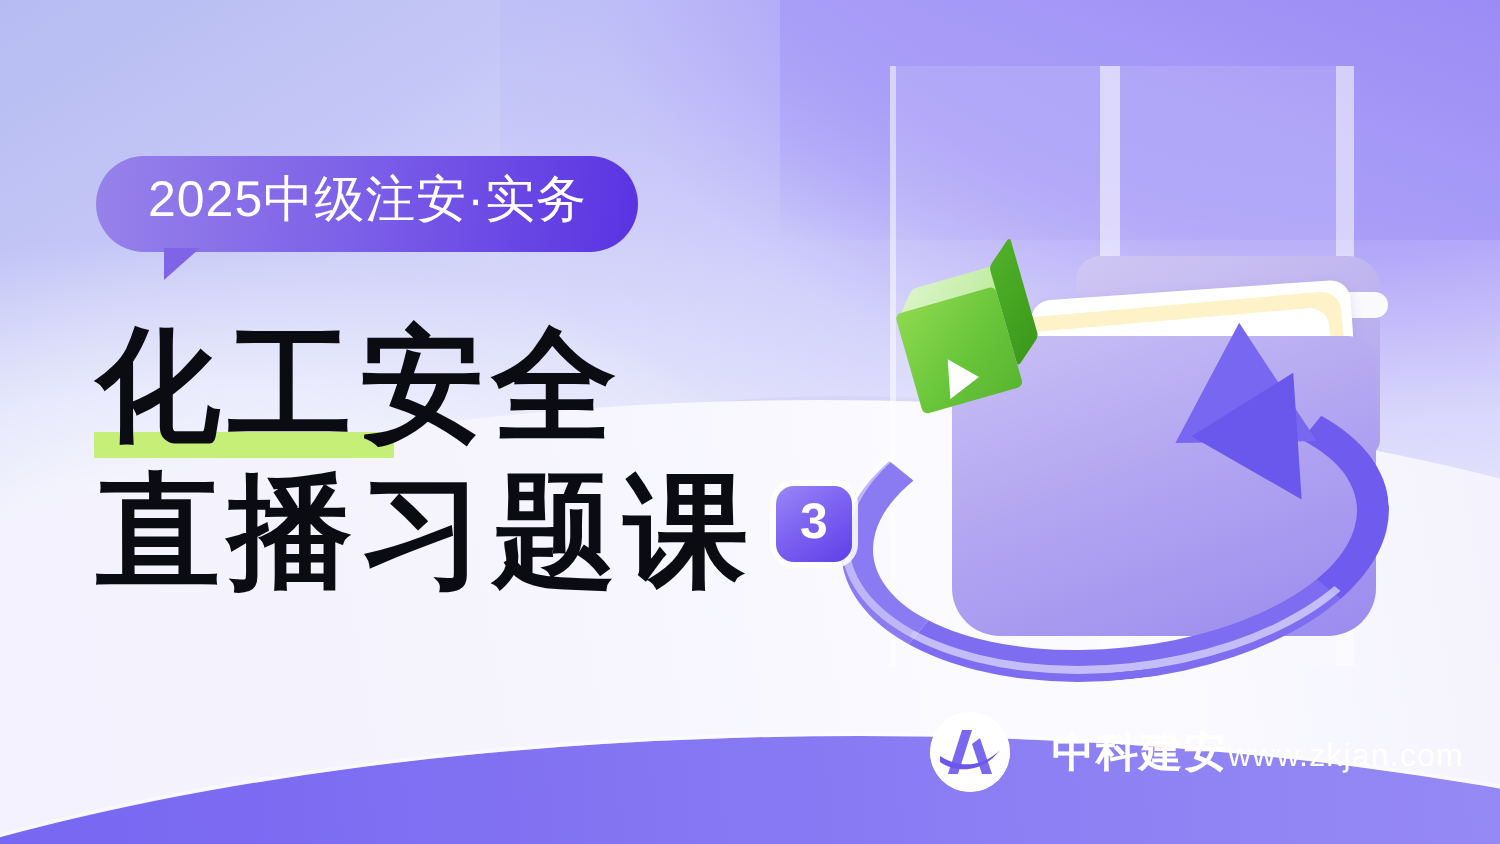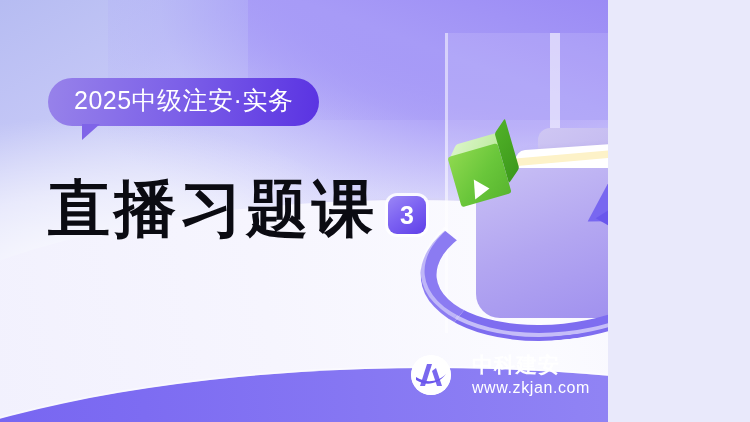--- a/index.html
+++ b/index.html
@@ -4,21 +4,21 @@
 <style>
   html,body{margin:0;padding:0;}
   body{
     width:750px;height:422px;overflow:hidden;
     font-family:"Liberation Sans","DejaVu Sans",sans-serif;
     background:#e9e9fb;
   }
 
   
   .banner{
-    position:relative;width:608px;height:422px;overflow:hidden;
+    position:relative;width:750px;height:422px;overflow:hidden;
     background:linear-gradient(150deg,#b6bcf2 0%,#c3c6f6 18%,#dfe0fb 42%,#ecebfc 62%,#e6e6fb 100%);
   }
   .banner *{box-sizing:border-box;}
 
   
   .bg-right-wash{
     position:absolute;right:-20px;top:-60px;width:520px;height:300px;
     background:radial-gradient(ellipse at 80% 20%,rgba(141,120,246,.95) 0%,rgba(150,133,247,.65) 38%,rgba(168,160,250,.25) 62%,rgba(200,198,252,0) 82%);
     pointer-events:none;
   }
@@ -145,38 +145,38 @@
   .hl-mark{
     position:absolute;left:-1px;top:58px;width:150px;height:13px;
     background:#c6ef77;z-index:0;
   }
   .hl-text{
     position:relative;z-index:1;display:block;
     font-family:"DejaVu Serif","Liberation Serif",serif;
     font-weight:700;font-size:62px;line-height:1.12;color:#0b0b12;
     letter-spacing:4px;white-space:nowrap;
   }
-  .line2{position:relative;display:flex;align-items:flex-end;gap:10px;margin-top:16px;}
+  .line2{position:relative;display:flex;align-items:center;gap:10px;margin-top:4px;}
   .num-badge{
     width:38px;height:38px;border-radius:9px;margin-bottom:9px;
     background:linear-gradient(145deg,#9b87f6 0%,#7d63f2 45%,#5f3fe8 100%);
     color:#ffffff;font-size:25px;font-weight:700;
     display:flex;align-items:center;justify-content:center;
     font-family:"Liberation Sans","DejaVu Sans",sans-serif;
     box-shadow:0 0 0 3px rgba(255,255,255,.85);
   }
 
   
   .logo{position:absolute;right:18px;bottom:26px;display:flex;align-items:center;gap:9px;}
   .logo-mark{
     width:40px;height:40px;border-radius:50%;background:#ffffff;position:relative;flex:none;
     overflow:hidden;
   }
   .logo-mark .glyph{position:absolute;left:0;top:0;width:40px;height:40px;}
-  .logo-txt{display:flex;flex-direction:column;line-height:1;margin-left:12px;}
+  .logo-txt{display:flex;flex-direction:row;line-height:1;margin-left:12px;}
   .logo-name{
     color:#ffffff;font-size:21px;font-weight:700;letter-spacing:1px;
     font-family:"Liberation Sans","DejaVu Sans",sans-serif;
   }
   .logo-url{
     color:#ffffff;font-size:16px;letter-spacing:.6px;margin-top:5px;
     font-family:"Liberation Sans","DejaVu Sans",sans-serif;
   }
 </style>
 </head>
@@ -219,20 +219,24 @@
     <div class="arrow-head"></div>
     <div class="arrow-head2"></div>
   </div>
 
   <div class="pill-wrap">
     <span class="pill">2025中级注安·实务</span>
     <span class="pill-tail"></span>
   </div>
 
   <div class="title-block">
+    <div class="hl-wrap">
+      <span class="hl-mark"></span>
+      <span class="hl-text">化工安全</span>
+    </div>
     <div class="line2">
       <span class="hl-text">直播习题课</span>
       <span class="num-badge">3</span>
     </div>
   </div>
 
   <div class="logo">
     <div class="logo-mark">
       <svg class="glyph" viewBox="0 0 40 40">
         <circle cx="20" cy="20" r="20" fill="#ffffff"></circle>

